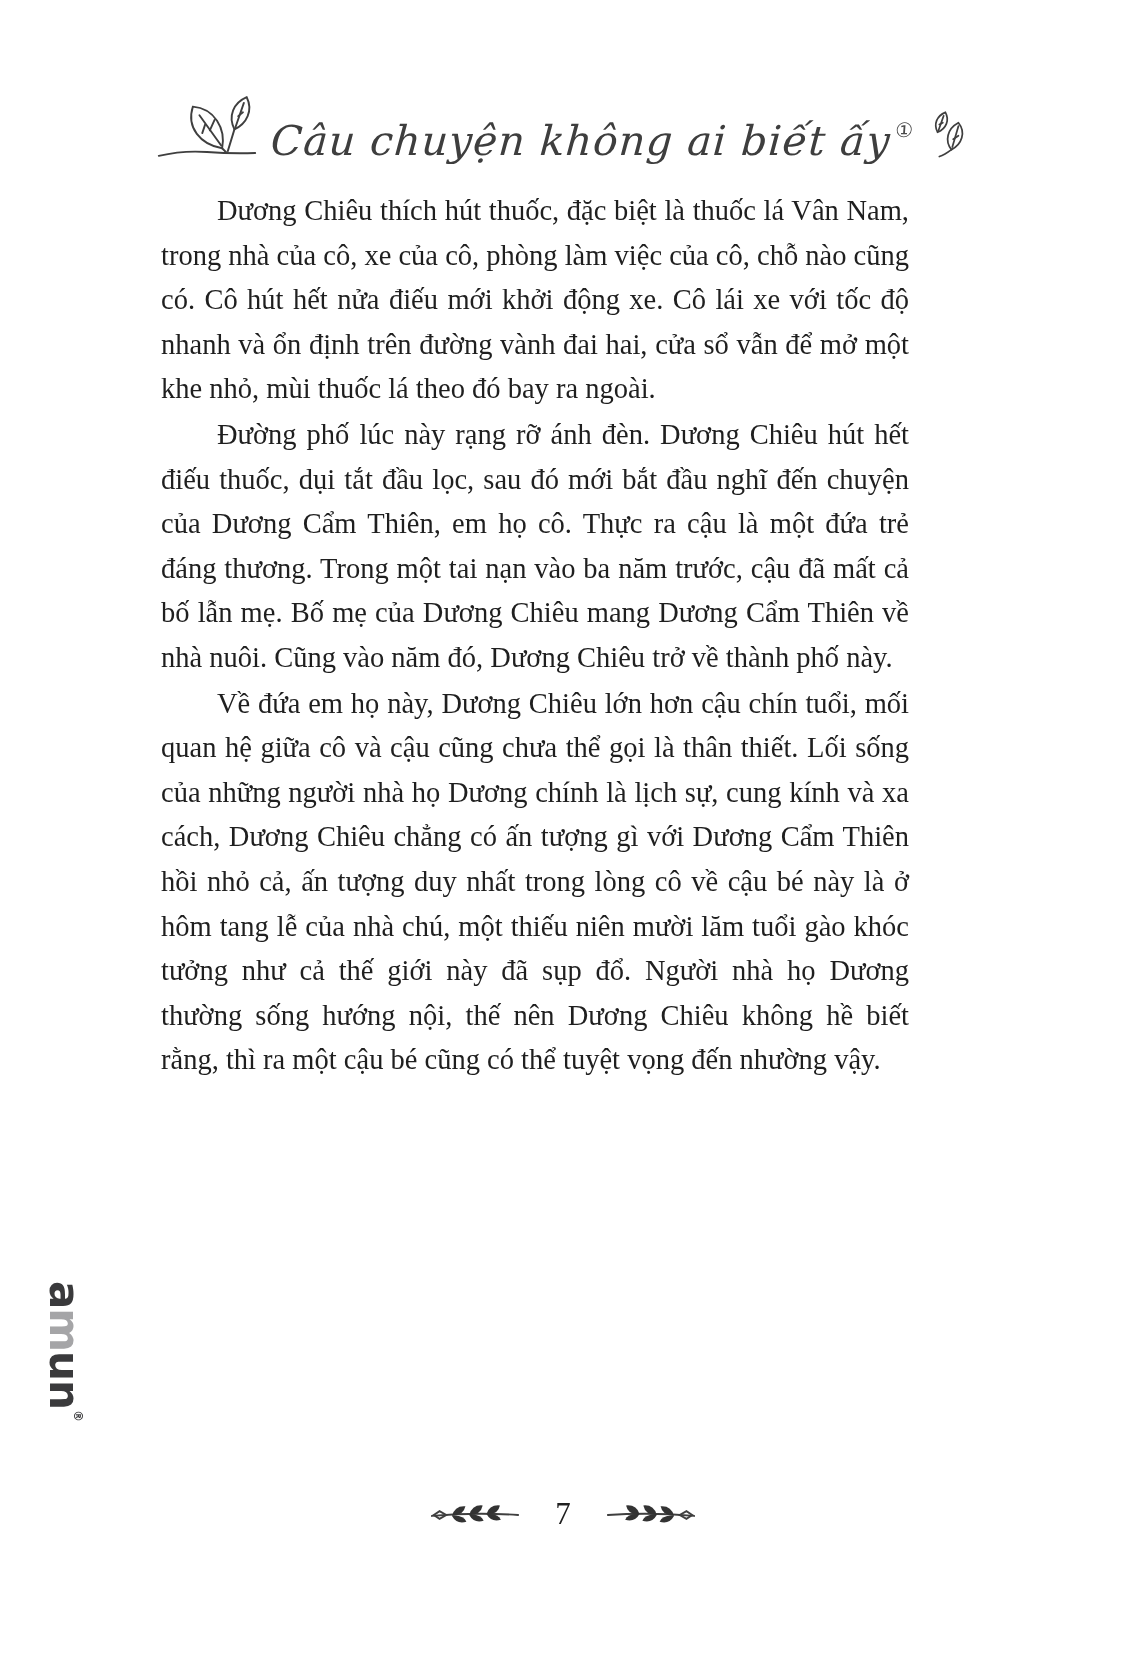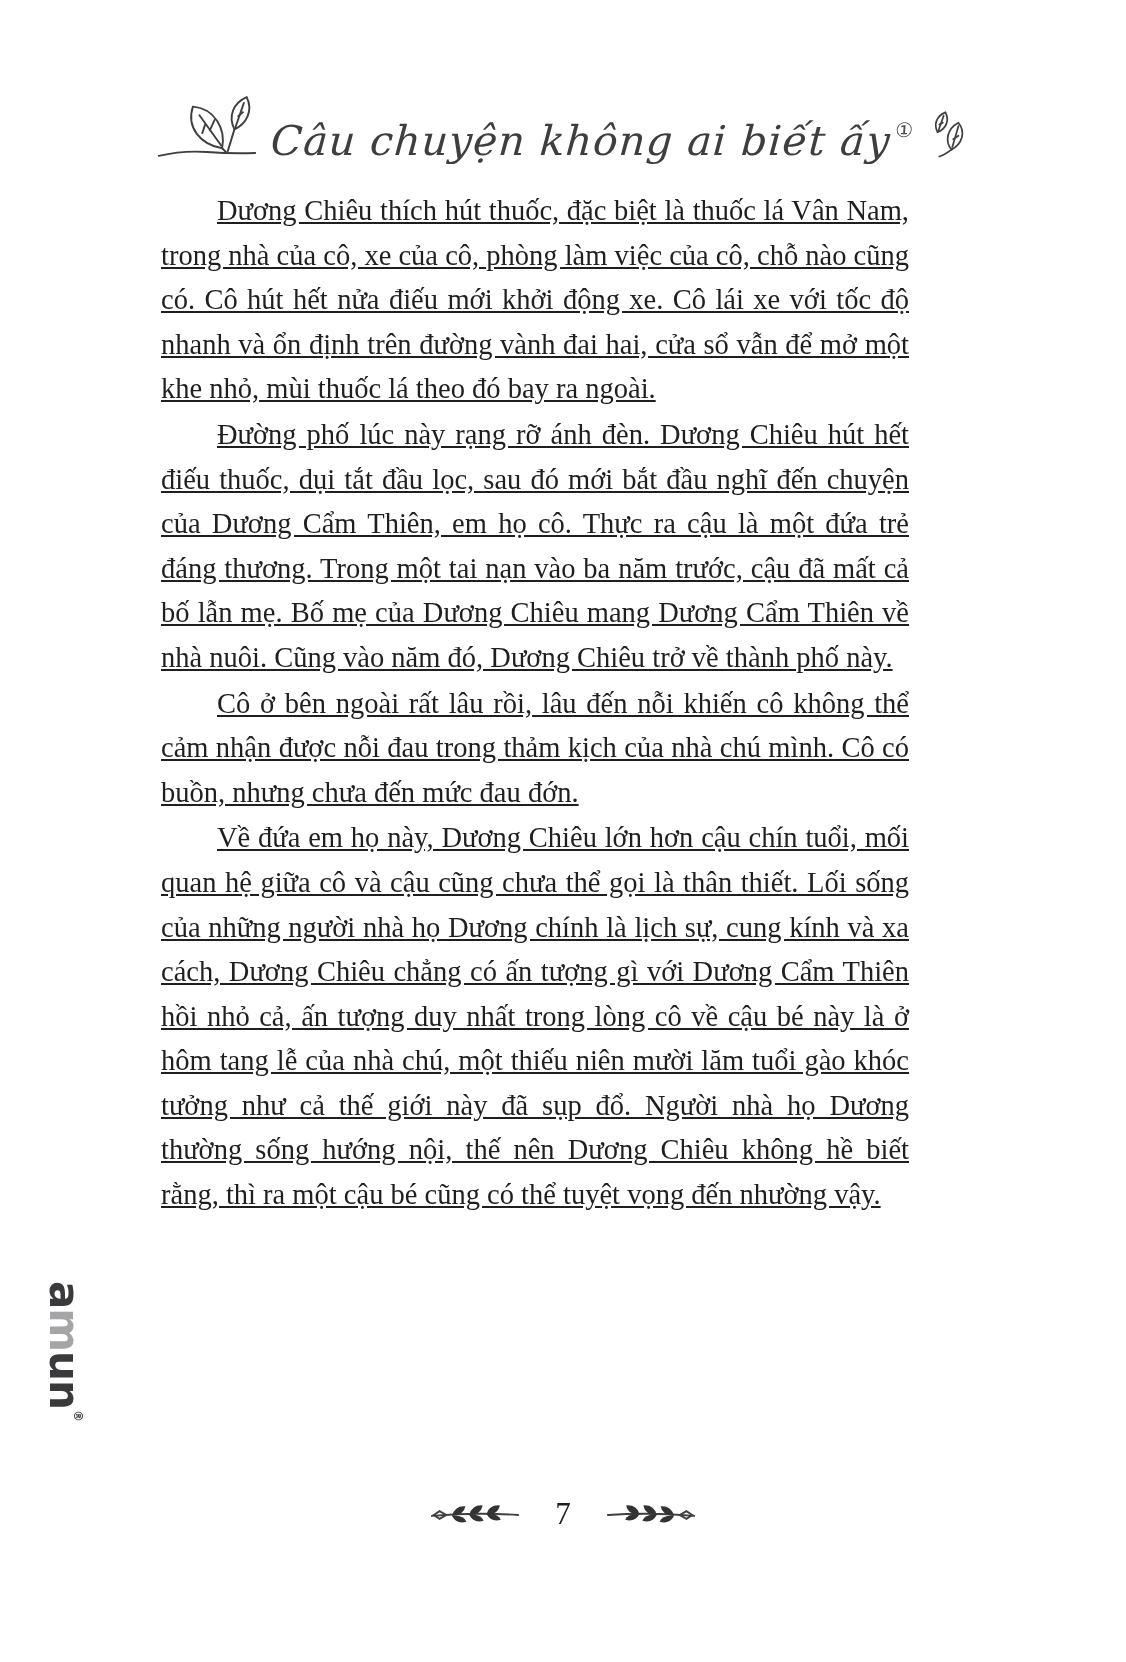--- a/index.html
+++ b/index.html
@@ -52,21 +52,20 @@
     left: 161px;
     width: 748px;
     color: #1f1f1f;
     font-size: 28.5px;
     line-height: 44.6px;
     text-align: justify;
   }
   .body-text p {
     margin: 0 0 1px 0;
     text-indent: 56px;
-    text-decoration: underline;
   }
 
   
   .logo {
     position: absolute;
     left: 16px;
     top: 1318px;
     width: 124px;
     height: 50px;
     transform: rotate(90deg);
@@ -141,21 +140,20 @@
         <path class="ln" d="M31,45 L38,21" stroke-width="1.6"></path>
         <path class="ln" d="M32,36 L38,32" stroke-width="1.4"></path>
         <path class="ln" d="M30,48 Q22,54 16,56" stroke-width="1.8"></path>
       </svg>
     </span>
   </div>
 
   <div class="body-text">
     <p>Dương Chiêu thích hút thuốc, đặc biệt là thuốc lá Vân Nam, trong nhà của cô, xe của cô, phòng làm việc của cô, chỗ nào cũng có. Cô hút hết nửa điếu mới khởi động xe. Cô lái xe với tốc độ nhanh và ổn định trên đường vành đai hai, cửa sổ vẫn để mở một khe nhỏ, mùi thuốc lá theo đó bay ra ngoài.</p>
     <p>Đường phố lúc này rạng rỡ ánh đèn. Dương Chiêu hút hết điếu thuốc, dụi tắt đầu lọc, sau đó mới bắt đầu nghĩ đến chuyện của Dương Cẩm Thiên, em họ cô. Thực ra cậu là một đứa trẻ đáng thương. Trong một tai nạn vào ba năm trước, cậu đã mất cả bố lẫn mẹ. Bố mẹ của Dương Chiêu mang Dương Cẩm Thiên về nhà nuôi. Cũng vào năm đó, Dương Chiêu trở về thành phố này.</p>
-    <p>Cô ở bên ngoài rất lâu rồi, lâu đến nỗi khiến cô không thể cảm nhận được nỗi đau trong thảm kịch của nhà chú mình. Cô có buồn, nhưng chưa đến mức đau đớn.</p>
     <p>Về đứa em họ này, Dương Chiêu lớn hơn cậu chín tuổi, mối quan hệ giữa cô và cậu cũng chưa thể gọi là thân thiết. Lối sống của những người nhà họ Dương chính là lịch sự, cung kính và xa cách, Dương Chiêu chẳng có ấn tượng gì với Dương Cẩm Thiên hồi nhỏ cả, ấn tượng duy nhất trong lòng cô về cậu bé này là ở hôm tang lễ của nhà chú, một thiếu niên mười lăm tuổi gào khóc tưởng như cả thế giới này đã sụp đổ. Người nhà họ Dương thường sống hướng nội, thế nên Dương Chiêu không hề biết rằng, thì ra một cậu bé cũng có thể tuyệt vọng đến nhường vậy.</p>
   </div>
 
   <div class="logo">
     <span class="dark">a</span><span class="gray">m</span><span class="dark">un</span><span class="reg">®</span>
   </div>
 
   <div class="footer">
     <span>
       <svg width="92" height="26" viewBox="0 0 96 26">

